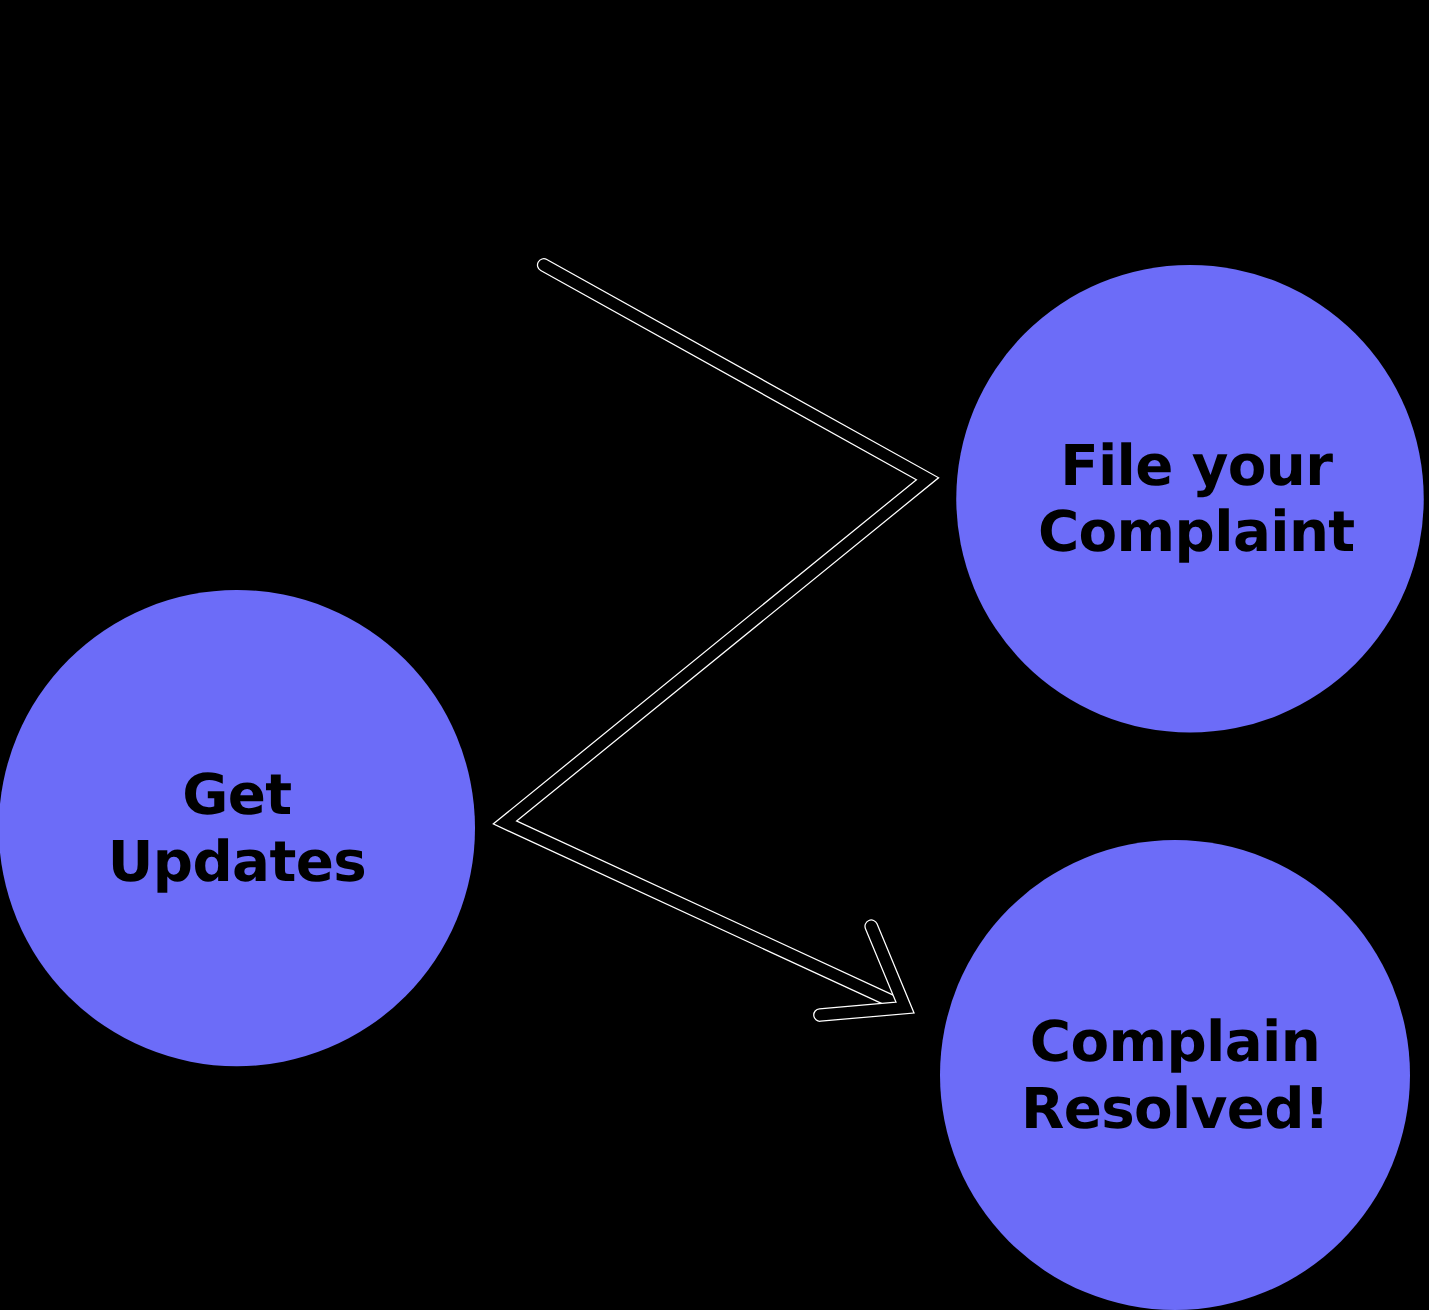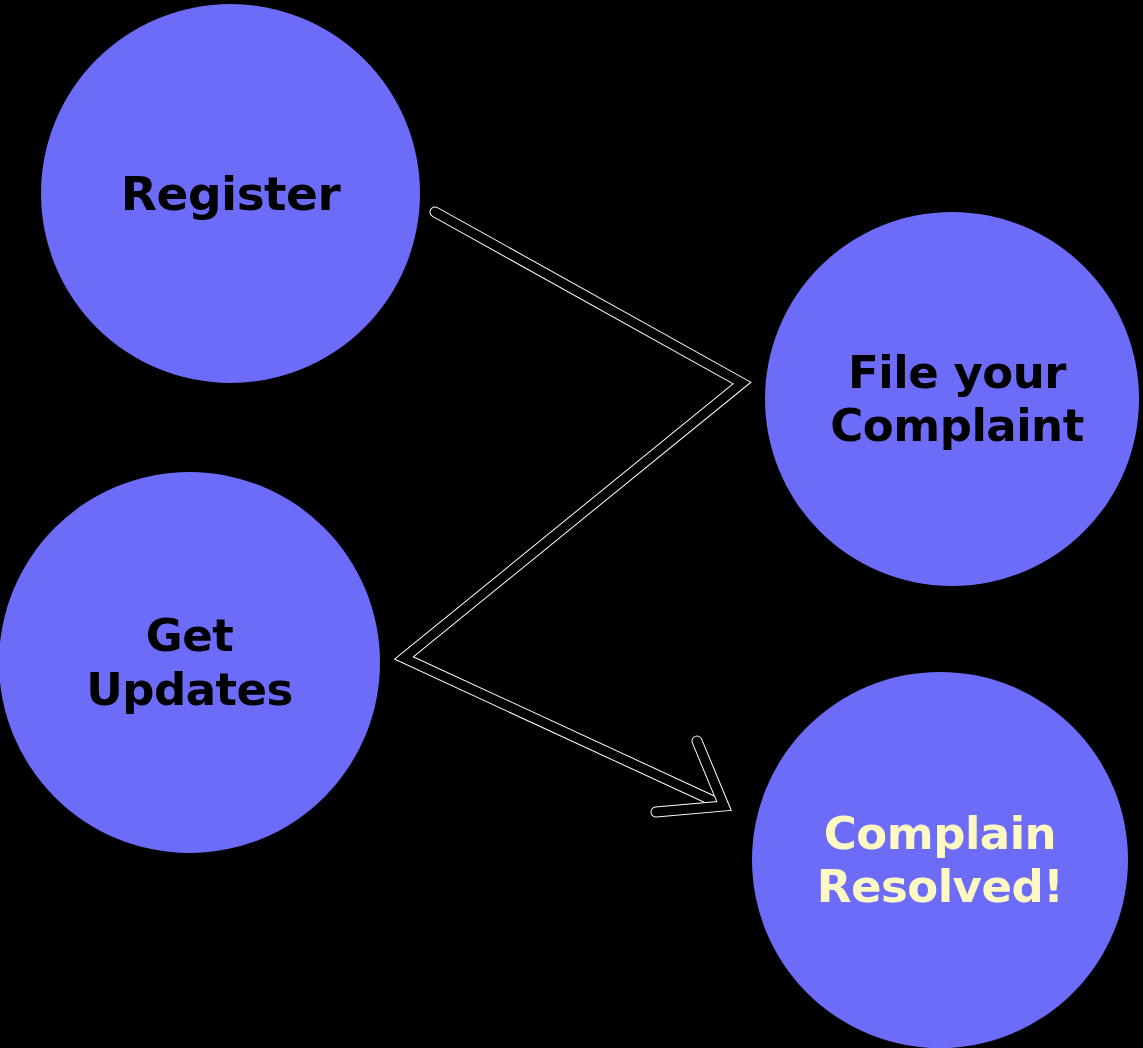--- a/index.html
+++ b/index.html
@@ -63,32 +63,29 @@
 
   <svg id="arrow-layer" viewBox="0 0 1143 1048">
 
     <polyline points="435,212 742,383 404,658 722,805" fill="none" stroke="#ffffff" stroke-width="11" stroke-linecap="round" stroke-linejoin="miter"></polyline>
     <polyline points="435,212 742,383 404,658 722,805" fill="none" stroke="#000000" stroke-width="9" stroke-linecap="round" stroke-linejoin="miter"></polyline>
 
     <polyline points="697,741 724,806 656,812" fill="none" stroke="#ffffff" stroke-width="11" stroke-linecap="round" stroke-linejoin="miter"></polyline>
     <polyline points="697,741 724,806 656,812" fill="none" stroke="#000000" stroke-width="9" stroke-linecap="round" stroke-linejoin="miter"></polyline>
   </svg>
 
-  <div class="node" id="node-register" style="background: rgb(108, 108, 248);">
-    <span class="node-label" style="color: rgb(0, 0, 0);">Register</span>
-  </div>
 
   <div class="node" id="node-file-complaint" style="background: rgb(108, 108, 248);">
     <span class="node-label" style="color: rgb(0, 0, 0); margin-left: 10px;">File your
 Complaint</span>
   </div>
 
   <div class="node" id="node-get-updates" style="background: rgb(108, 108, 248);">
     <span class="node-label" style="color: #000000;">Get
 Updates</span>
   </div>
 
   <div class="node" id="node-resolved" style="background: rgb(108, 108, 248);">
-    <span class="node-label" style="color: #fef9c3;">Complain
+    <span class="node-label" style="color: #000000;">Complain
 Resolved!</span>
   </div>
 
 </div>
 
 </body></html>

